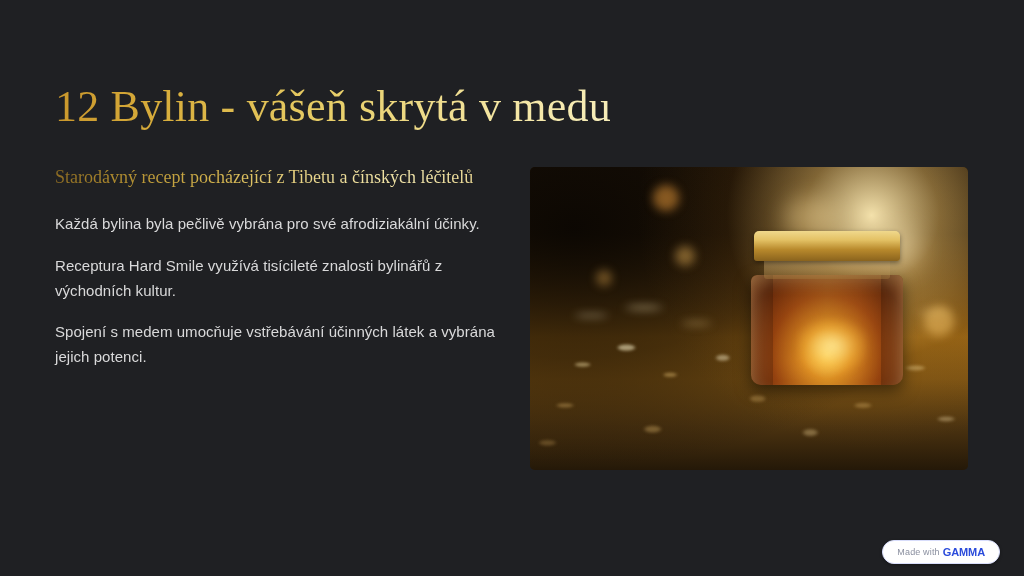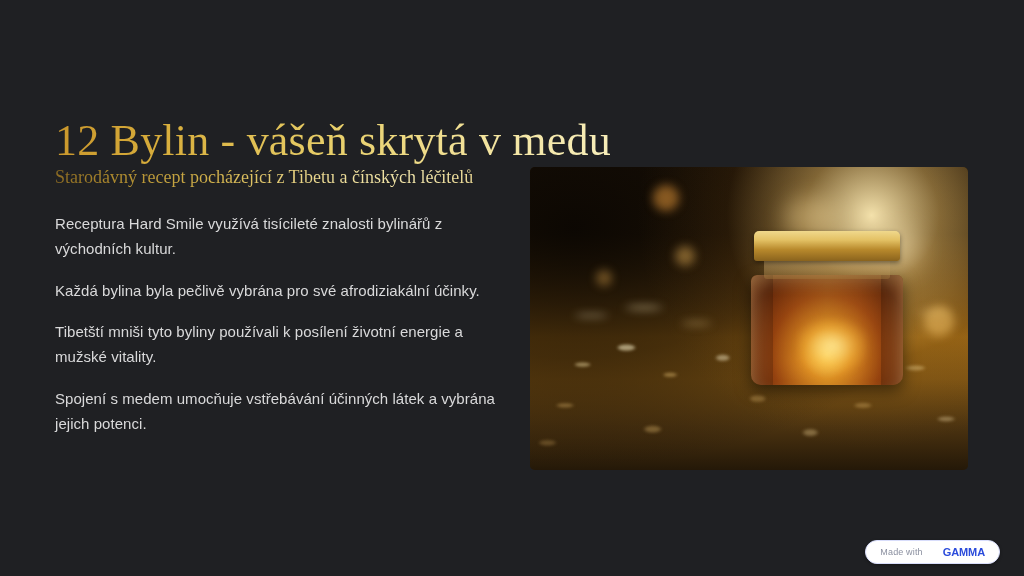--- a/index.html
+++ b/index.html
@@ -19,21 +19,21 @@
     width: 1024px;
     height: 576px;
     background: #1f2023;
     overflow: hidden;
   }
 
   
   .title {
     position: absolute;
     left: 55px;
-    top: 86px;
+    top: 52px;
     width: 700px;
     font-family: "Liberation Serif", "DejaVu Serif", serif;
     font-size: 44px;
     line-height: 1.18;
     font-weight: 400;
     letter-spacing: 0.2px;
     background-image: linear-gradient(100deg,
         #c9962b 0%,
         #d8ae3c 16%,
         #e8cf6a 40%,
@@ -195,21 +195,21 @@
     filter: blur(4px);
   }
 
   
   .gamma-badge {
     position: absolute;
     right: 24px;
     bottom: 12px;
     display: flex;
     align-items: center;
-    gap: 20px;
+    gap: 3px;
     padding: 5px 14px;
     background: #ffffff;
     border: 1px solid #d8ddfb;
     border-radius: 999px;
     box-shadow: 0 1px 3px rgba(0,0,0,0.35);
   }
   .gamma-made {
     font-family: "Liberation Sans", sans-serif;
     font-size: 9px;
     color: #8b90a0;
@@ -227,25 +227,24 @@
 <body>
 
 <div class="slide">
 
   <h1 class="title">12 Bylin - vášeň skrytá v medu</h1>
 
   <div class="left-col">
 
     <h2 class="subtitle">Starodávný recept pocházející z Tibetu a čínských léčitelů</h2>
 
+    <p class="body-para">Každá bylina byla pečlivě vybrána pro své afrodiziakální účinky.</p>
+
     <p class="body-para">Receptura Hard Smile využívá tisícileté znalosti bylinářů z východních kultur.</p>
 
-    <p class="body-para">Každá bylina byla pečlivě vybrána pro své afrodiziakální účinky.</p>
-
-    <p class="body-para">Tibetští mniši tyto byliny používali k posílení životní energie a mužské vitality.</p>
 
     <p class="body-para">Spojení s medem umocňuje vstřebávání účinných látek a vybrána jejich potenci.</p>
 
   </div>
 
   <div class="photo-wrap">
     <div class="photo"></div>
     <div class="bokeh b4"></div>
     <div class="bokeh b6"></div>
     <div class="bokeh b1"></div>

